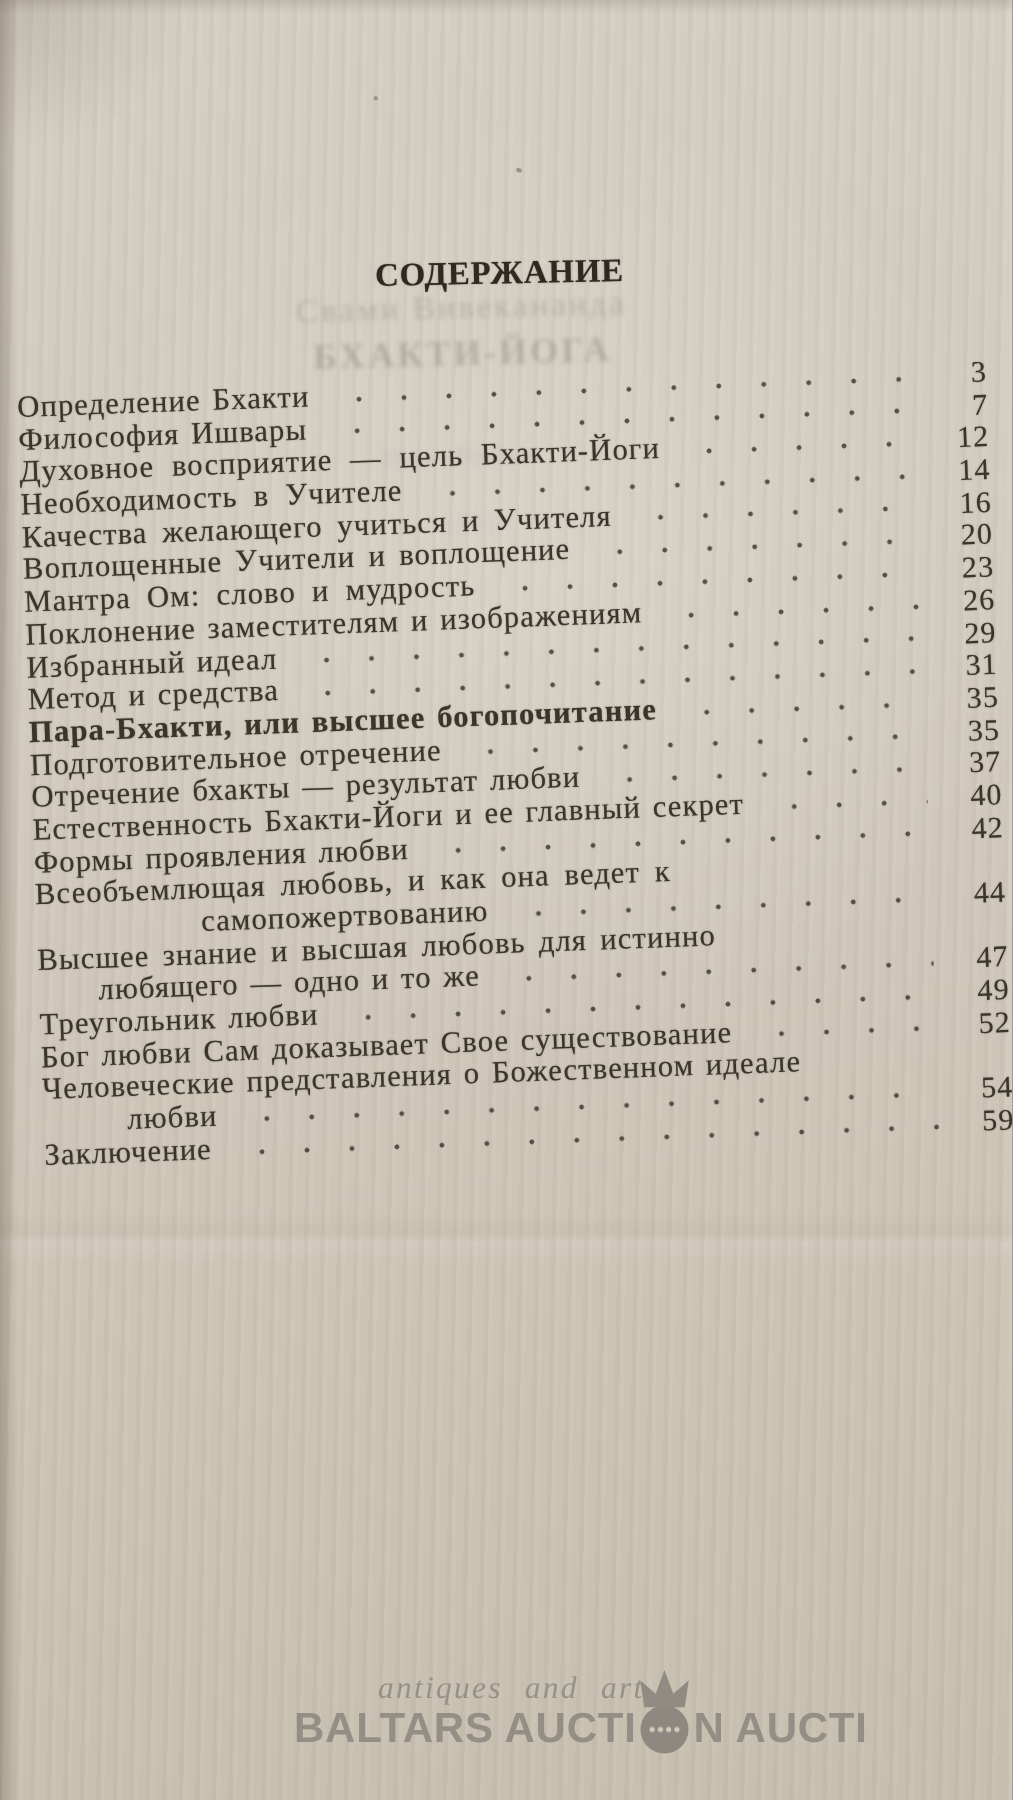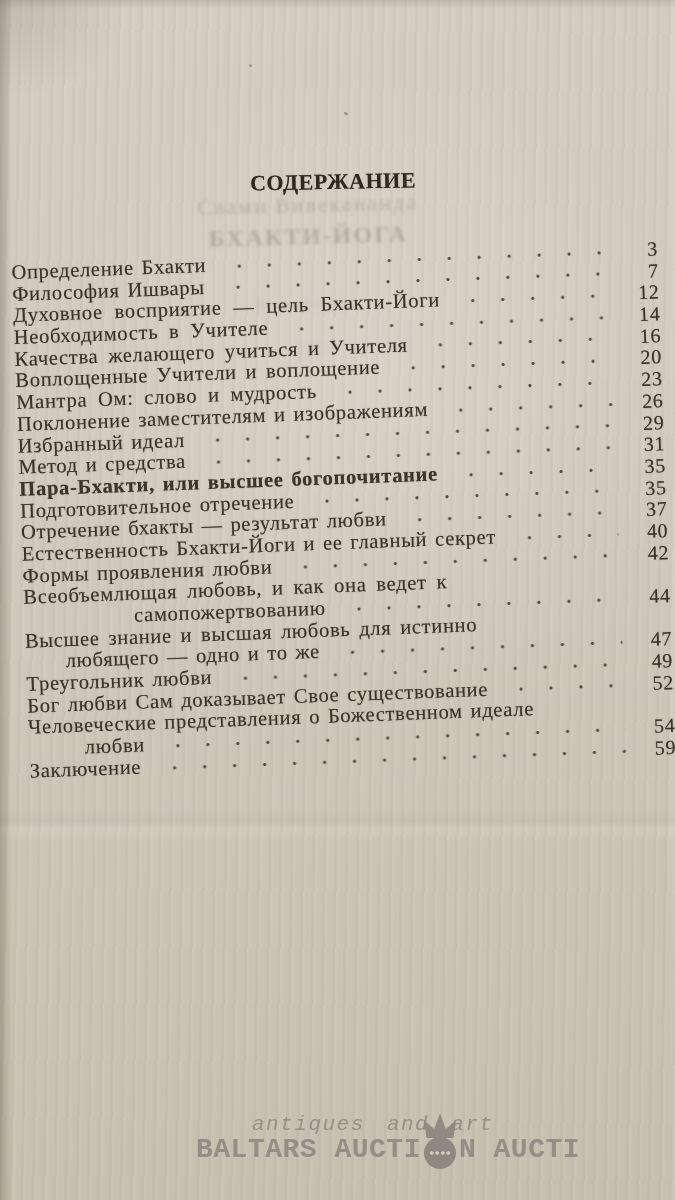--- a/index.html
+++ b/index.html
@@ -58,24 +58,24 @@
   .toc .row:nth-child(19){padding-left:40px;}
   .toc .row:nth-child(23){padding-left:56px;}
 
   
   .ghost-footer{position:absolute;left:-20px;top:910px;width:720px;height:270px;
     transform:rotate(-5deg) scaleX(-1);transform-origin:0 0;
     color:#74695c;filter:blur(.8px);}
   .ghost-footer>div,.ghost-footer .g-ann{position:absolute;white-space:nowrap;}
 
   
-  .wm-script{position:absolute;left:252px;top:1113px;font-family:Liberation Mono, monospace;
+  .wm-script{position:absolute;left:252px;top:1113px;font-family:Liberation Serif, serif;
     font-style:italic;font-size:21px;letter-spacing:1.5px;word-spacing:8px;color:#8e897f;opacity:.85;}
-  .wm-caps{position:absolute;left:196px;top:1134px;display:flex;align-items:flex-start;
-    font-family:Liberation Mono, monospace;font-weight:700;font-size:28px;
+  .wm-caps{position:absolute;left:196px;top:1134px;display:flex;align-items:center;
+    font-family:Liberation Sans, sans-serif;font-weight:700;font-size:28px;
     letter-spacing:.5px;color:#8d8880;opacity:.88;}
   .wm-o{position:relative;display:inline-block;width:32px;height:32px;margin:3px 3px 0 3px;
     background:#86817a;border-radius:50%;}
   .wm-o::after{content:"";position:absolute;left:5px;right:5px;top:14px;height:4px;
     background-image:radial-gradient(circle,#d6cfc0 1.5px,rgba(214,207,192,0) 2px);
     background-size:5.5px 4px;background-repeat:repeat-x;}
   .wm-crown{position:absolute;left:-5px;top:-25px;width:42px;height:27px;}
 </style>
 </head>
 <body>

